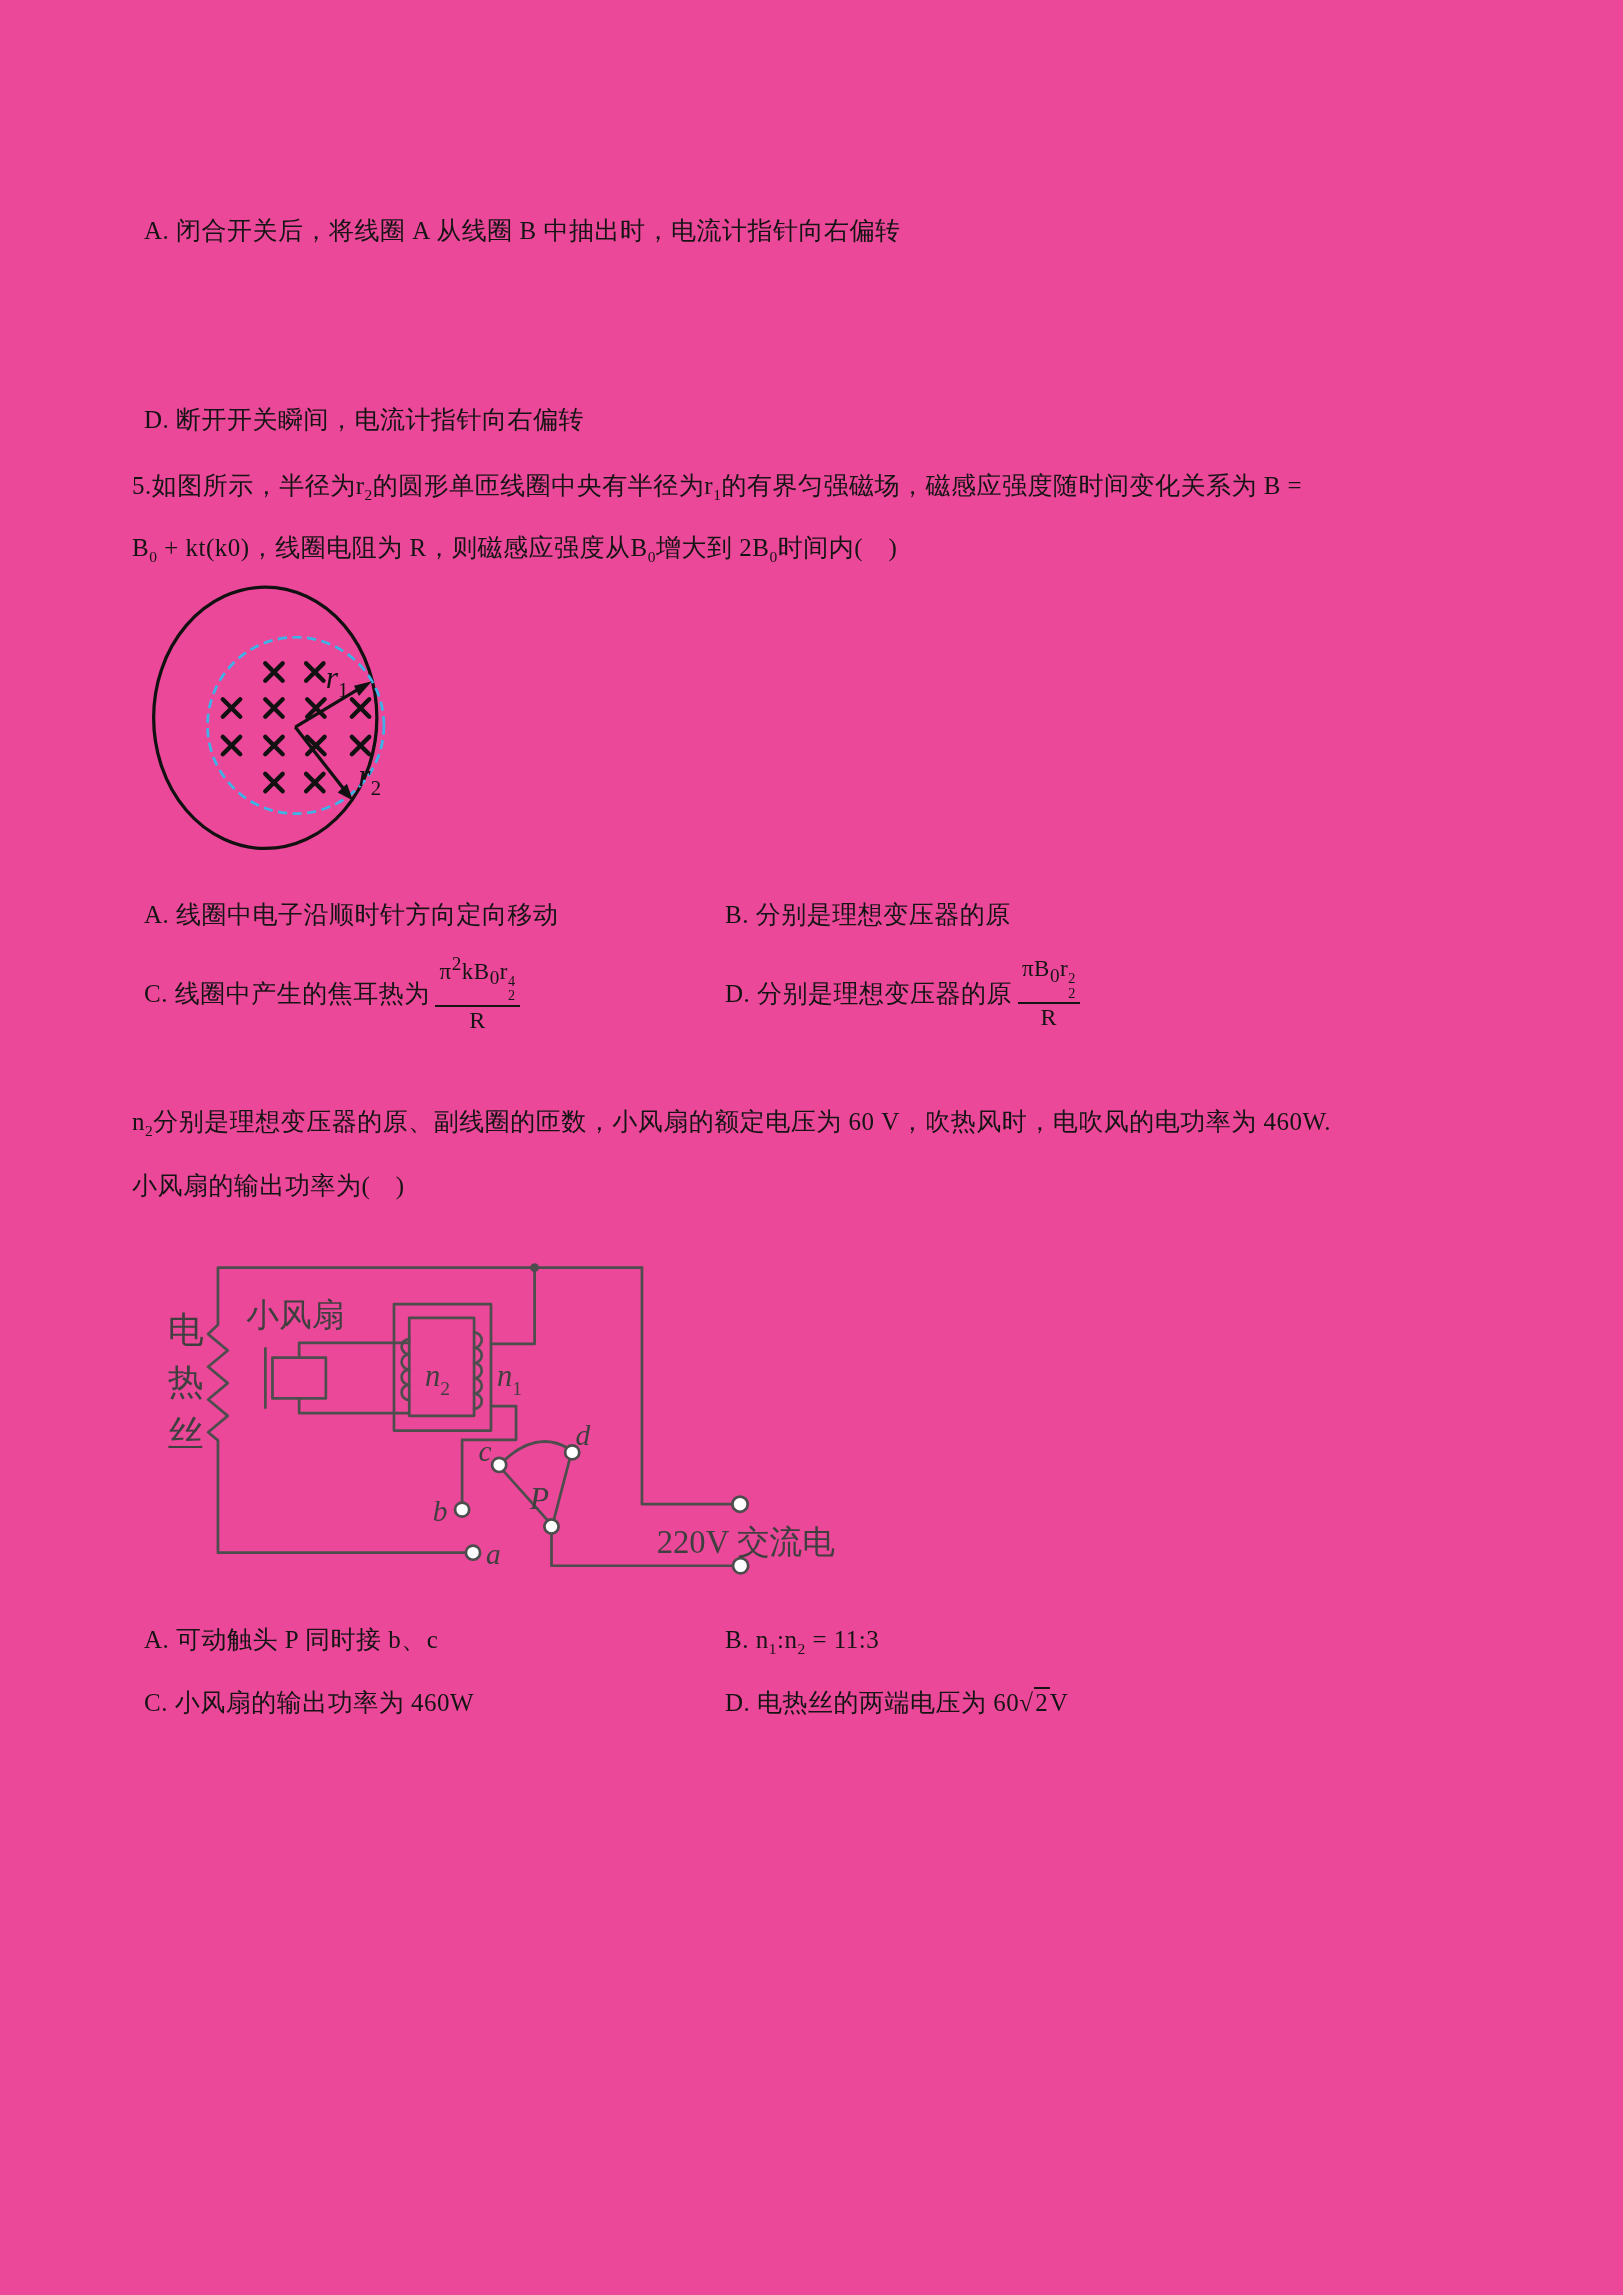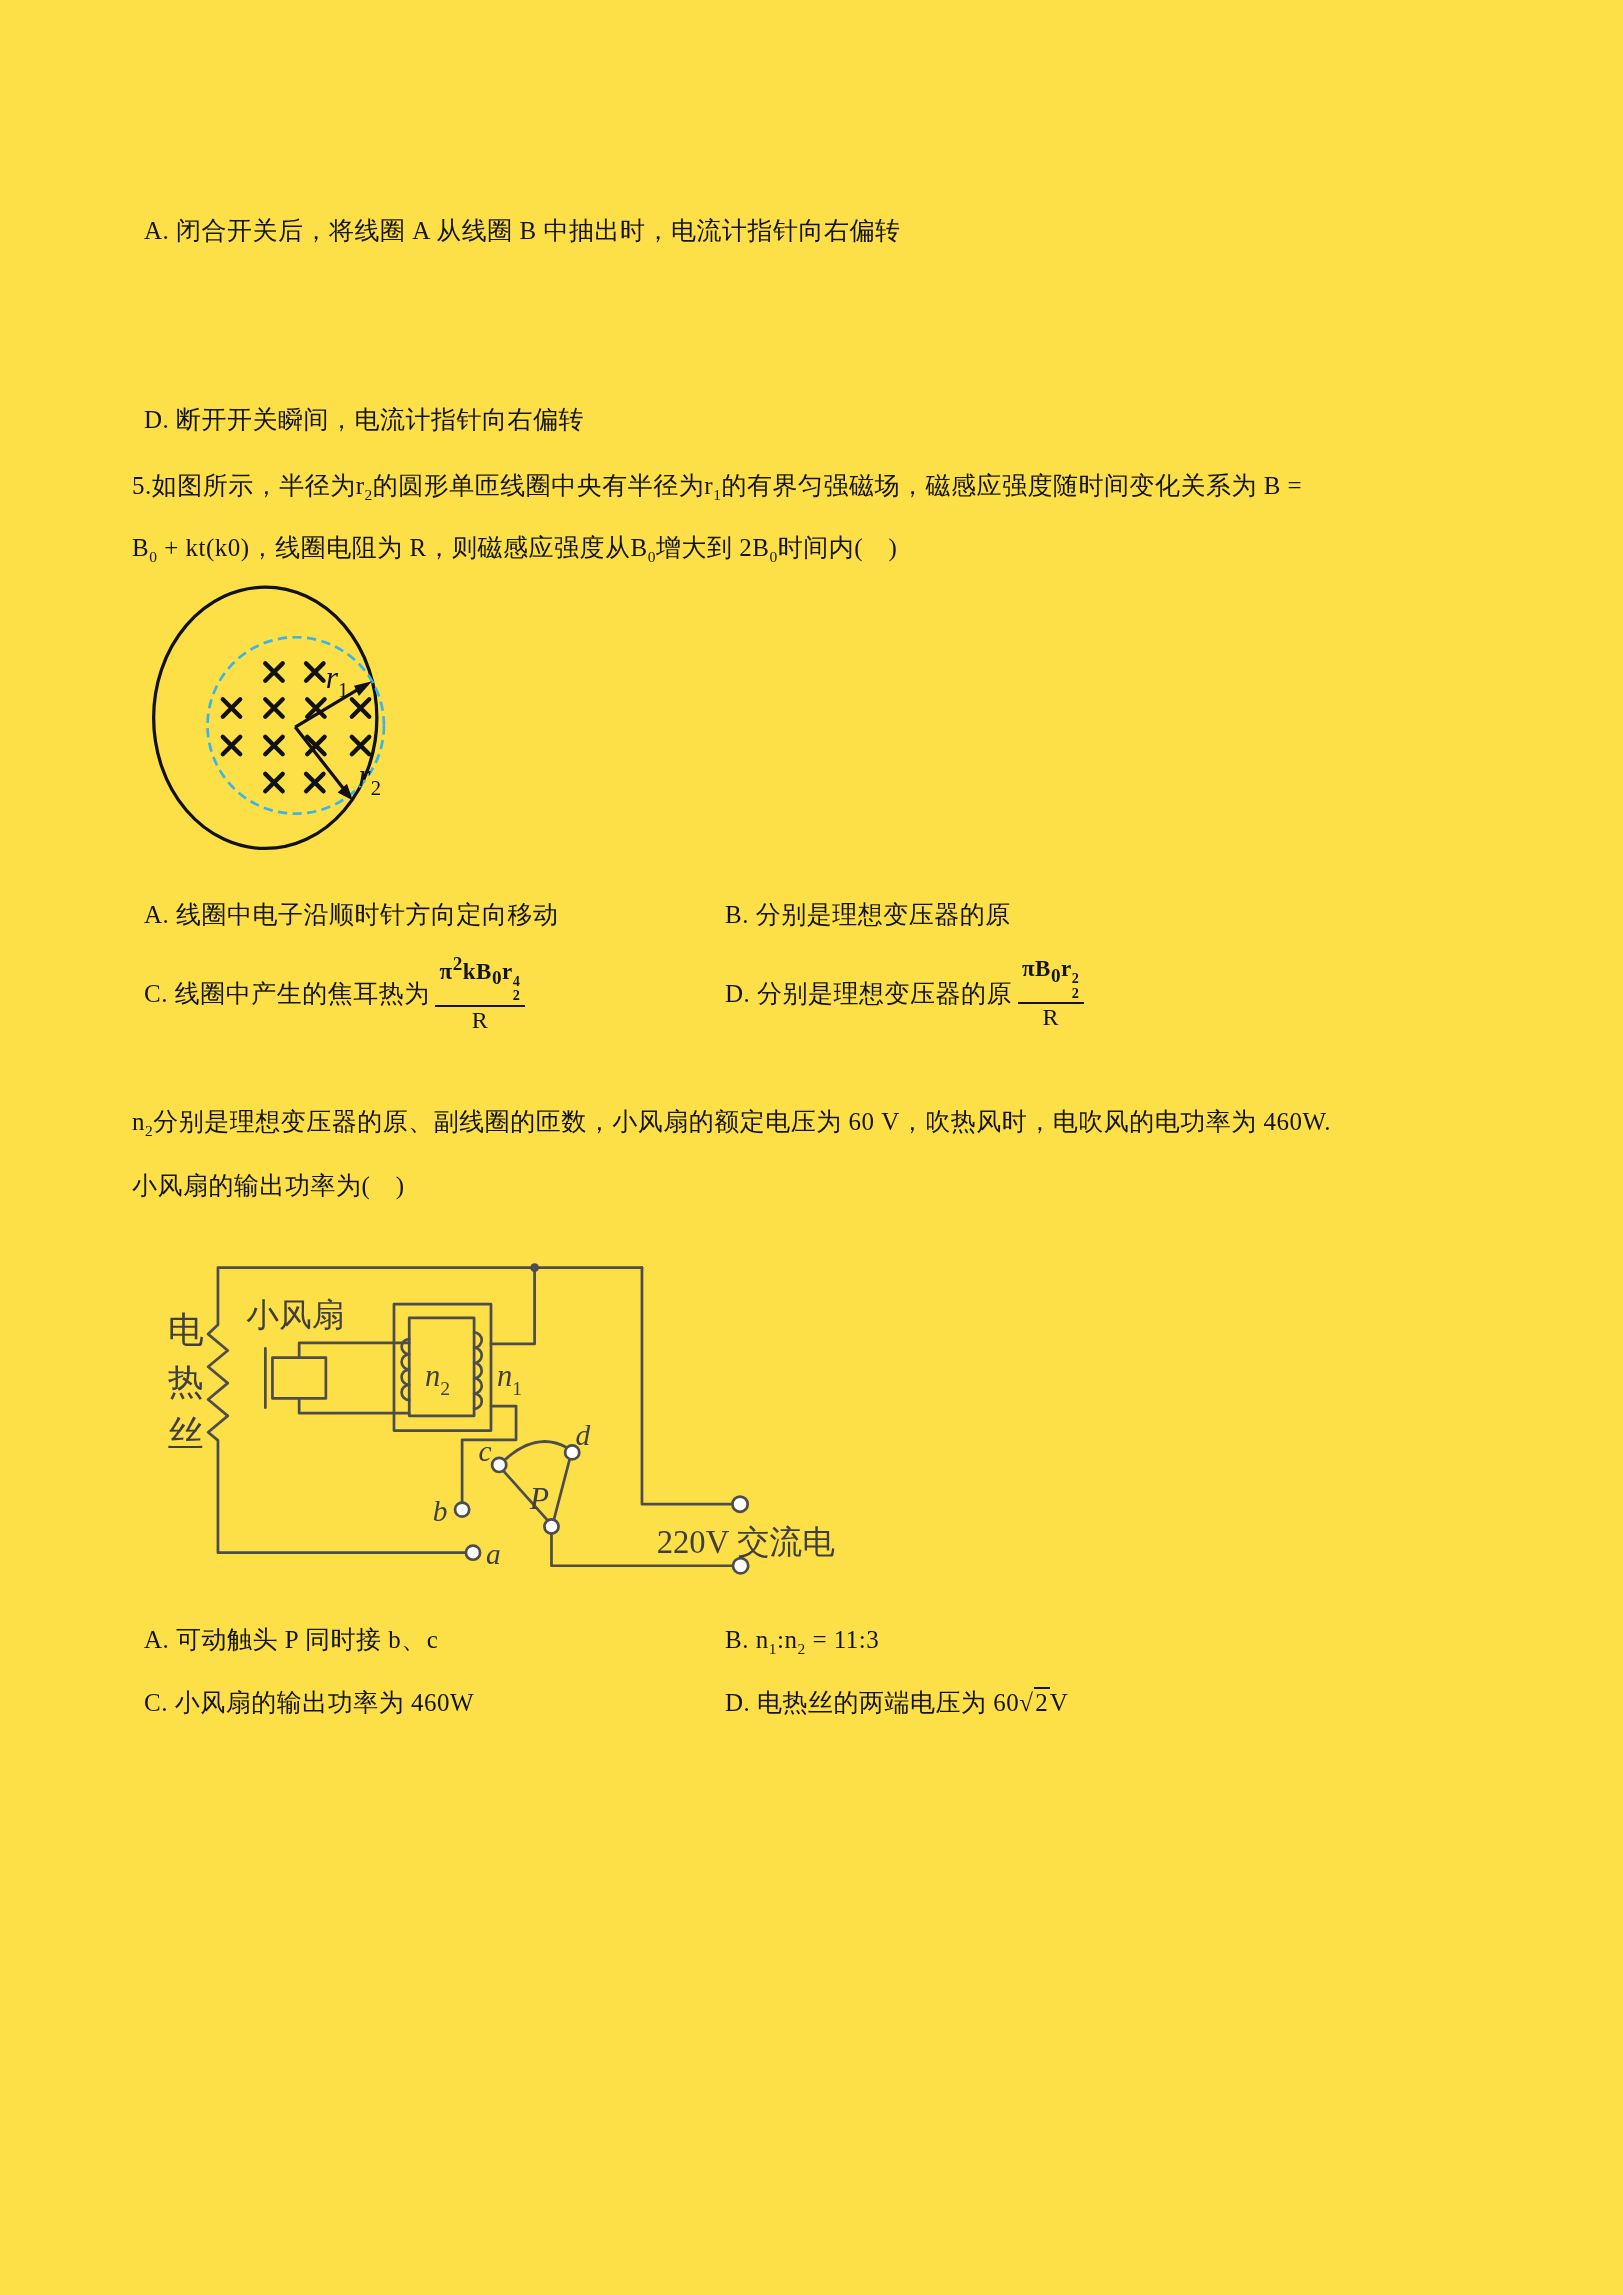--- a/index.html
+++ b/index.html
@@ -1,26 +1,26 @@
 <!DOCTYPE html>
 <html style="font-size:8.7px"><head>
 <meta charset="utf-8">
 <style>
   html,body{margin:0;padding:0;background:#ffffff;}
-  .page{position:relative;width:1623px;height:2295px;background:#fde047;
+  .page{position:relative;width:1623px;height:2295px;background:#ec4899;
         font-family:"Liberation Serif","DejaVu Serif",serif;color:#141414;overflow:hidden;}
   .line{position:absolute;font-size:25px;white-space:pre;letter-spacing:0.5px;line-height:1.15;}
   .line sub{font-size:0.62em;}
   .stk{display:inline-flex;flex-direction:column;font-size:0.62em;line-height:1.02;
        vertical-align:-0.5em;text-align:left;}
   .stk span{display:block;}
   .sqrt .rv{border-top:2.2px solid currentColor;padding:0 1.6px;}
   .optrow{position:absolute;display:flex;align-items:center;font-size:25px;letter-spacing:0.5px;white-space:pre;}
   .frac{display:inline-flex;flex-direction:column;align-items:center;margin-left:5.5px;font-size:23px;line-height:1.05;}
-  .frac .num{border-bottom:2.2px solid #141414;padding:0 4.4px 1.6px 4.4px;font-weight:bold;}
+  .frac .num{border-bottom:2.2px solid #141414;padding:0 4.4px 1.6px 4.4px;}
   .frac .den{padding-top:1.1px;font-size:24px;}
   svg text{font-family:"Liberation Serif","DejaVu Serif",serif;}
 </style>
 </head>
 <body>
 
 <div class="page">
 
   <div class="line" style="left:144px;top:217px">A. 闭合开关后，将线圈 A 从线圈 B 中抽出时，电流计指针向右偏转</div>
   <div class="line" style="left:144px;top:406px">D. 断开开关瞬间，电流计指针向右偏转</div>

